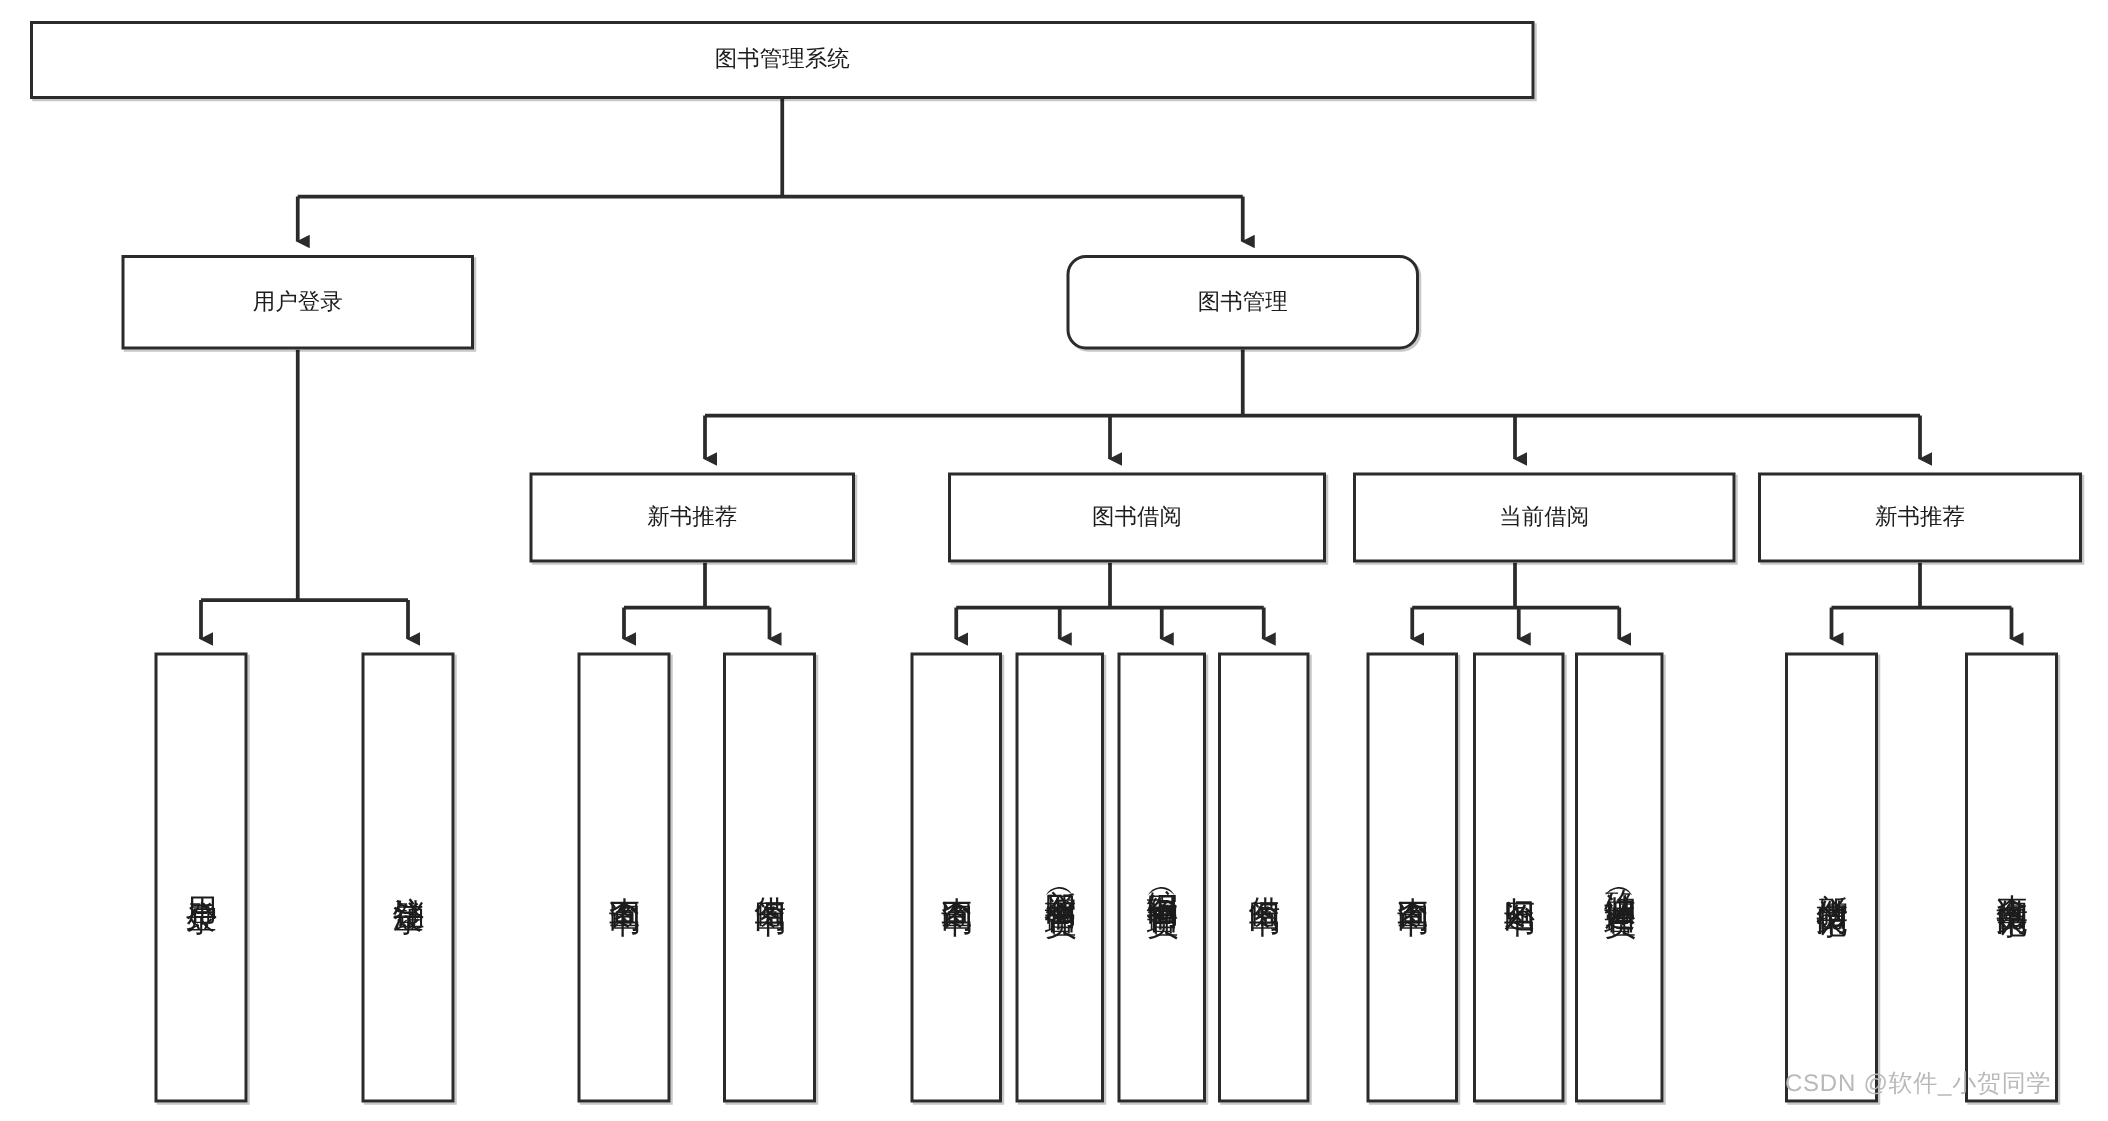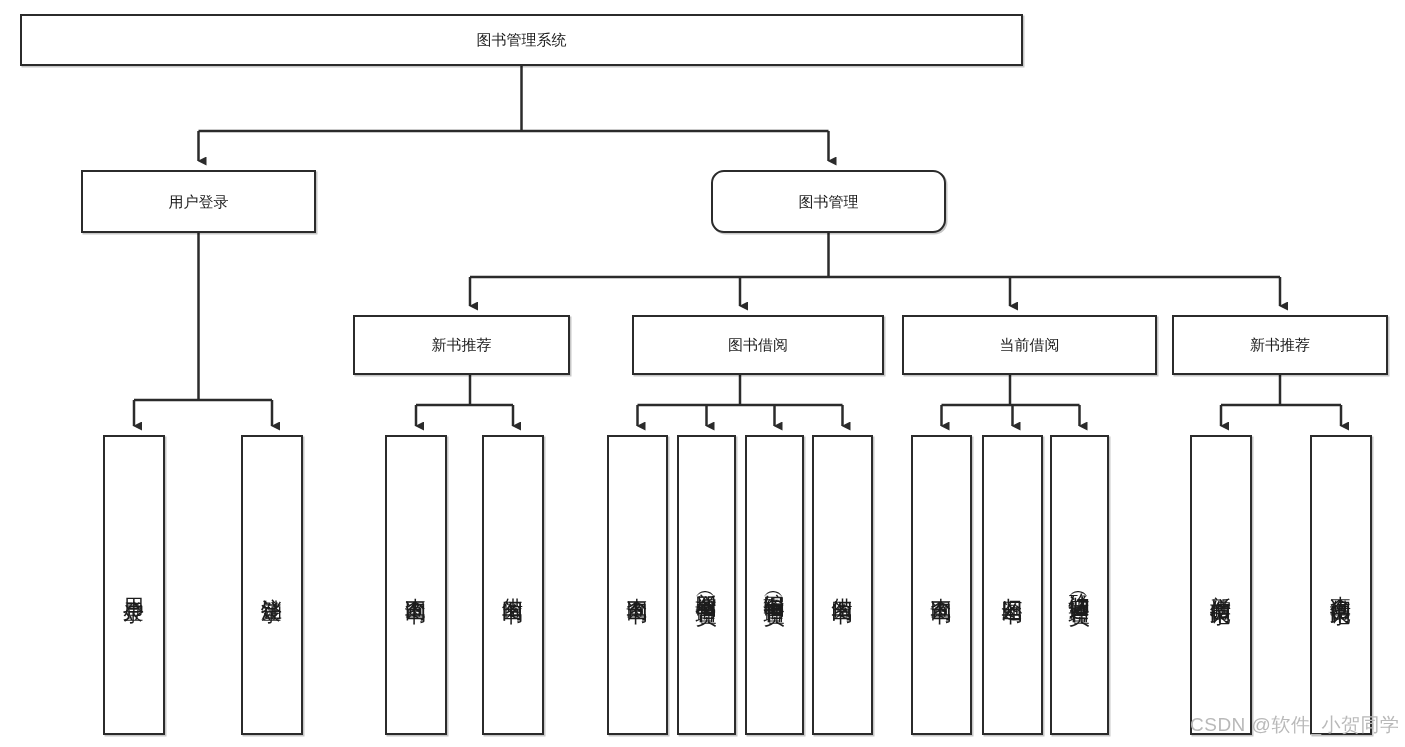--- a/index.html
+++ b/index.html
@@ -51,21 +51,21 @@
     writing-mode: vertical-rl;
     text-orientation: upright;
     font-size: 21px;
     letter-spacing: 2px;
     line-height: 1;
     white-space: nowrap;
   }
   .watermark {
     position: absolute;
     color: #b9b9b9;
-    font-size: 19px;
+    font-size: 16px;
     white-space: nowrap;
     letter-spacing: 0.5px;
     pointer-events: none;
   }
 </style>
 </head>
 <body>
 
 <div id="canvas">
   <svg class="edges" viewBox="0 0 1405 747" xmlns="http://www.w3.org/2000/svg">

